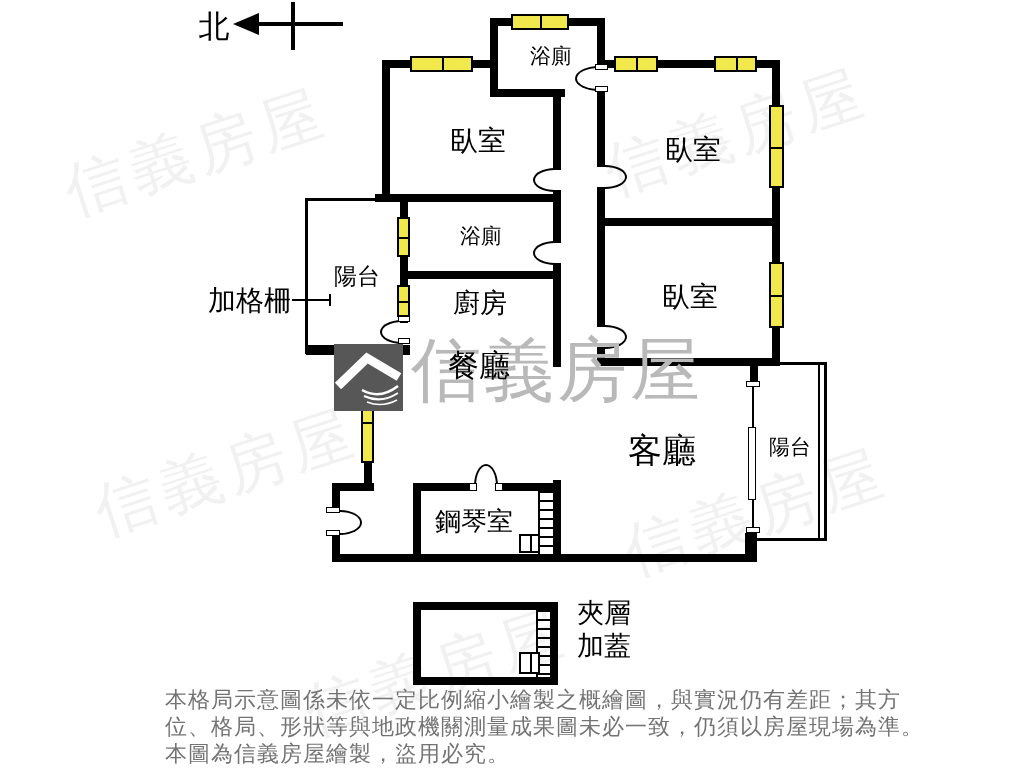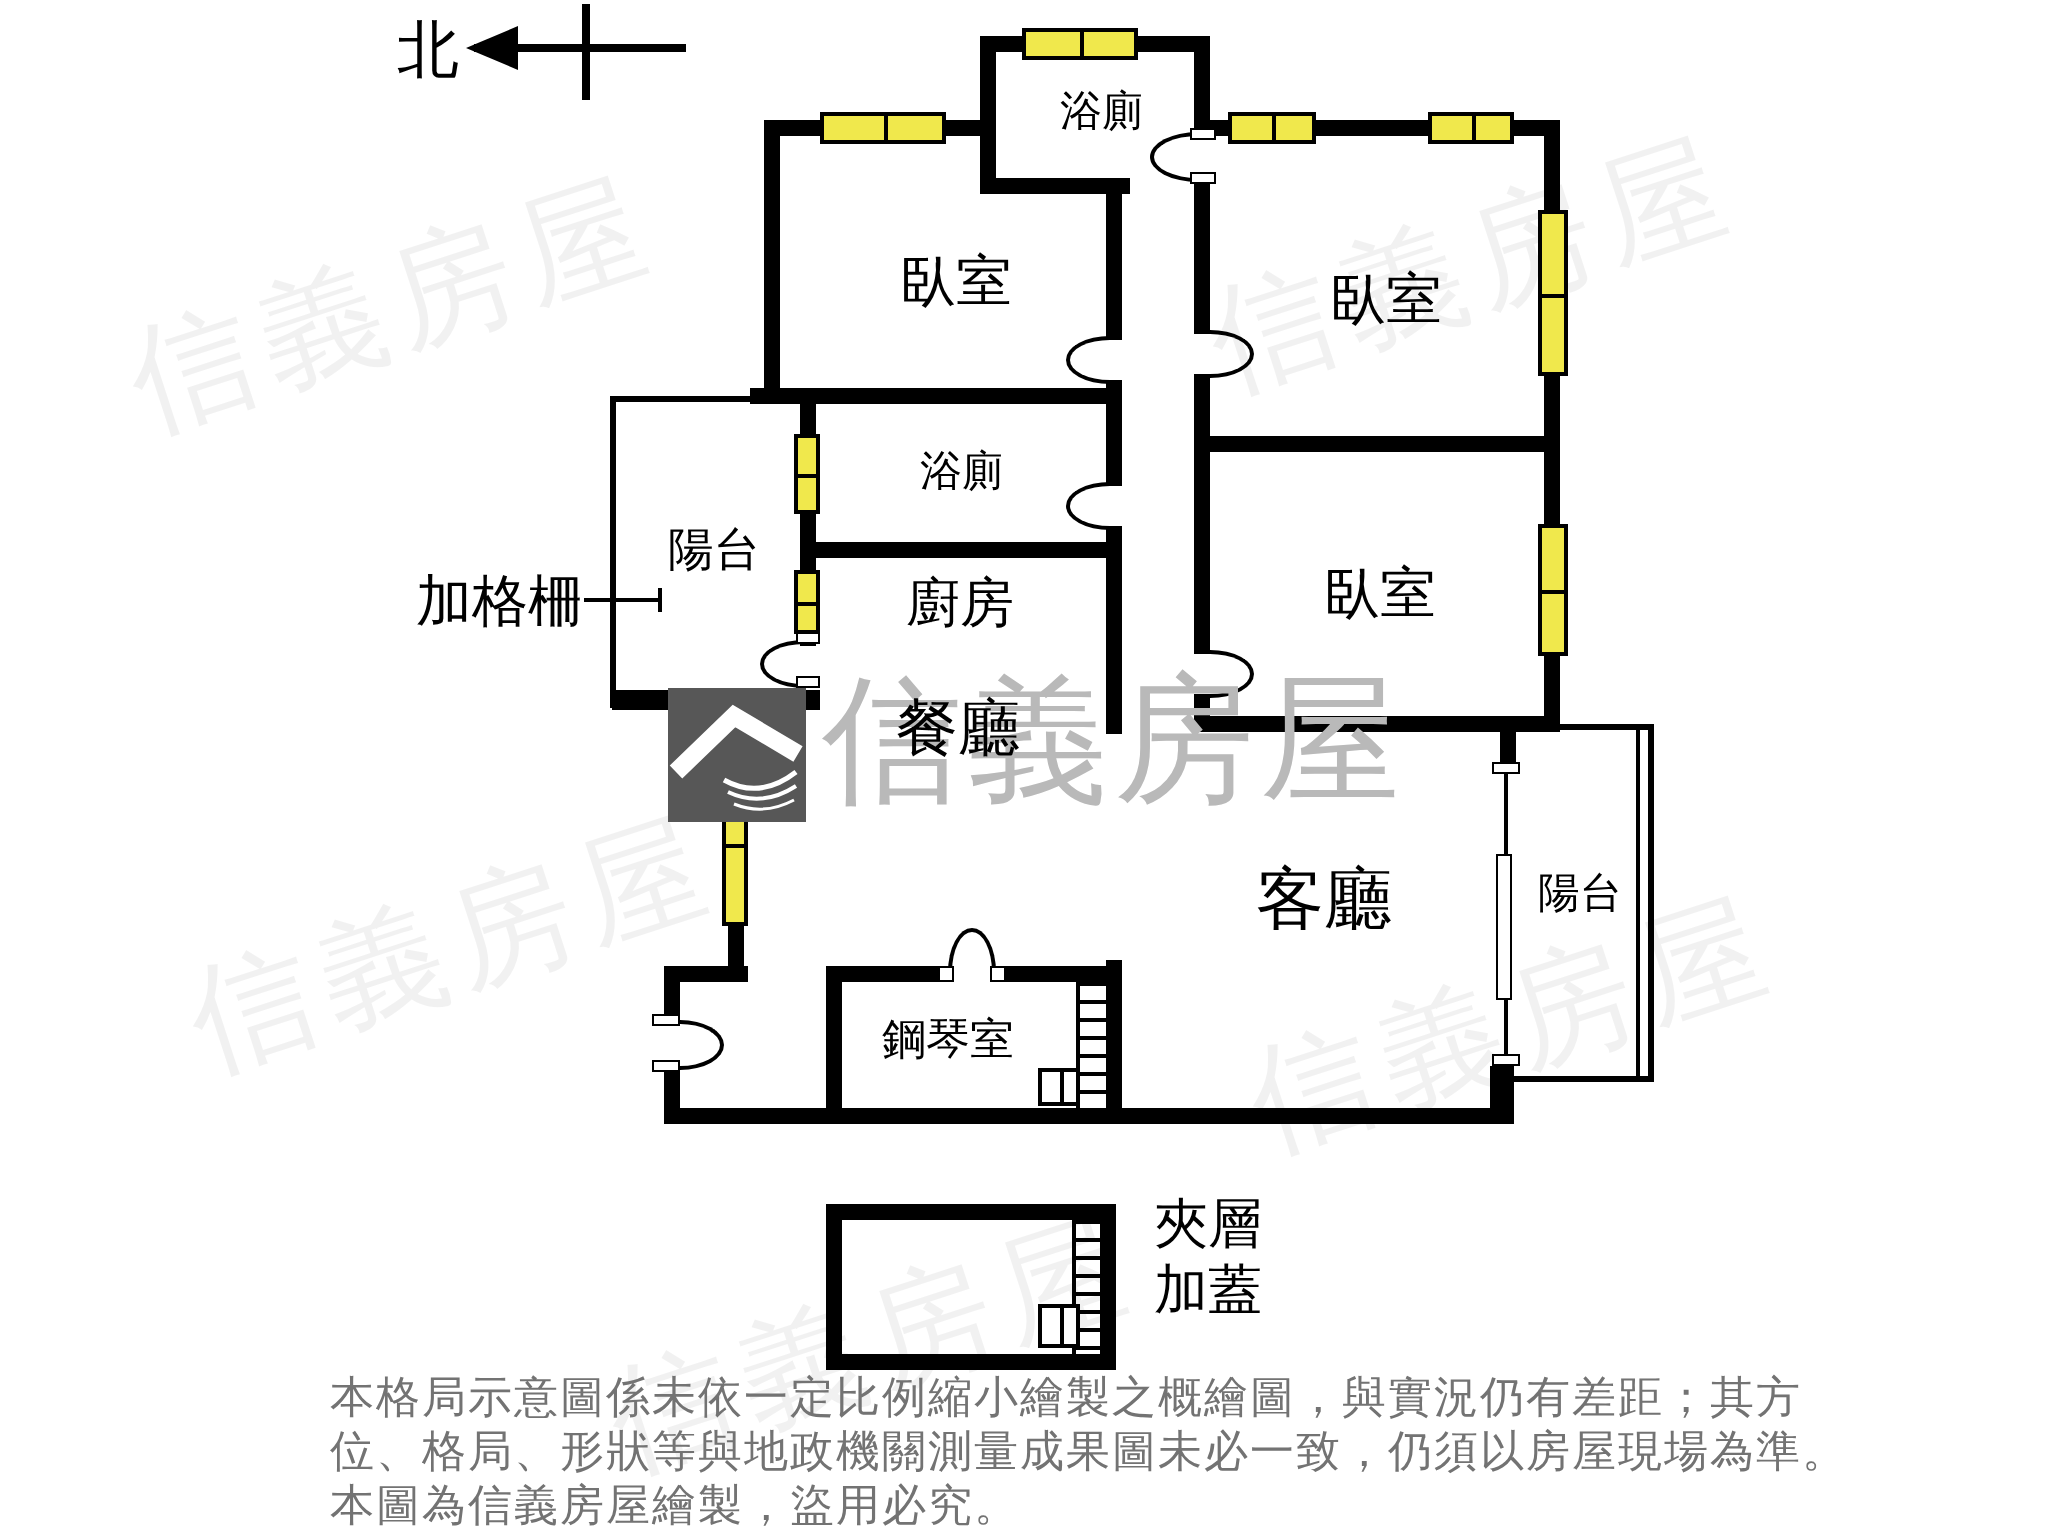--- a/index.html
+++ b/index.html
@@ -165,21 +165,21 @@
   <div class="lbl" style="left:551px;top:56px;font-size:21px;">浴廁</div>
   <div class="lbl" style="left:478px;top:141px;font-size:28px;">臥室</div>
   <div class="lbl" style="left:693px;top:150px;font-size:28px;">臥室</div>
   <div class="lbl" style="left:690px;top:297px;font-size:28px;">臥室</div>
   <div class="lbl" style="left:481px;top:236px;font-size:21px;">浴廁</div>
   <div class="lbl" style="left:480px;top:302px;font-size:27px;">廚房</div>
   <div class="lbl" style="left:479px;top:365px;font-size:31px;">餐廳</div>
   <div class="lbl" style="left:662px;top:450px;font-size:34px;">客廳</div>
   <div class="lbl" style="left:357px;top:276px;font-size:23px;">陽台</div>
   <div class="lbl" style="left:790px;top:447px;font-size:21px;">陽台</div>
-  <div class="lbl" style="left:474px;top:521px;font-size:22px;">鋼琴室</div>
+  <div class="lbl" style="left:474px;top:521px;font-size:26px;">鋼琴室</div>
 
   <div style="position:absolute;left:577px;top:596px;font-size:27px;line-height:33px;">
     <div>夾層</div>
     <div>加蓋</div>
   </div>
 
   <div class="lbl" style="left:250px;top:301px;font-size:28px;">加格柵</div>
   <div class="leader" style="left:292px;top:299px;width:39px;height:2px;"></div>
   <div class="leader" style="left:329px;top:294px;width:2px;height:12px;"></div>
 

